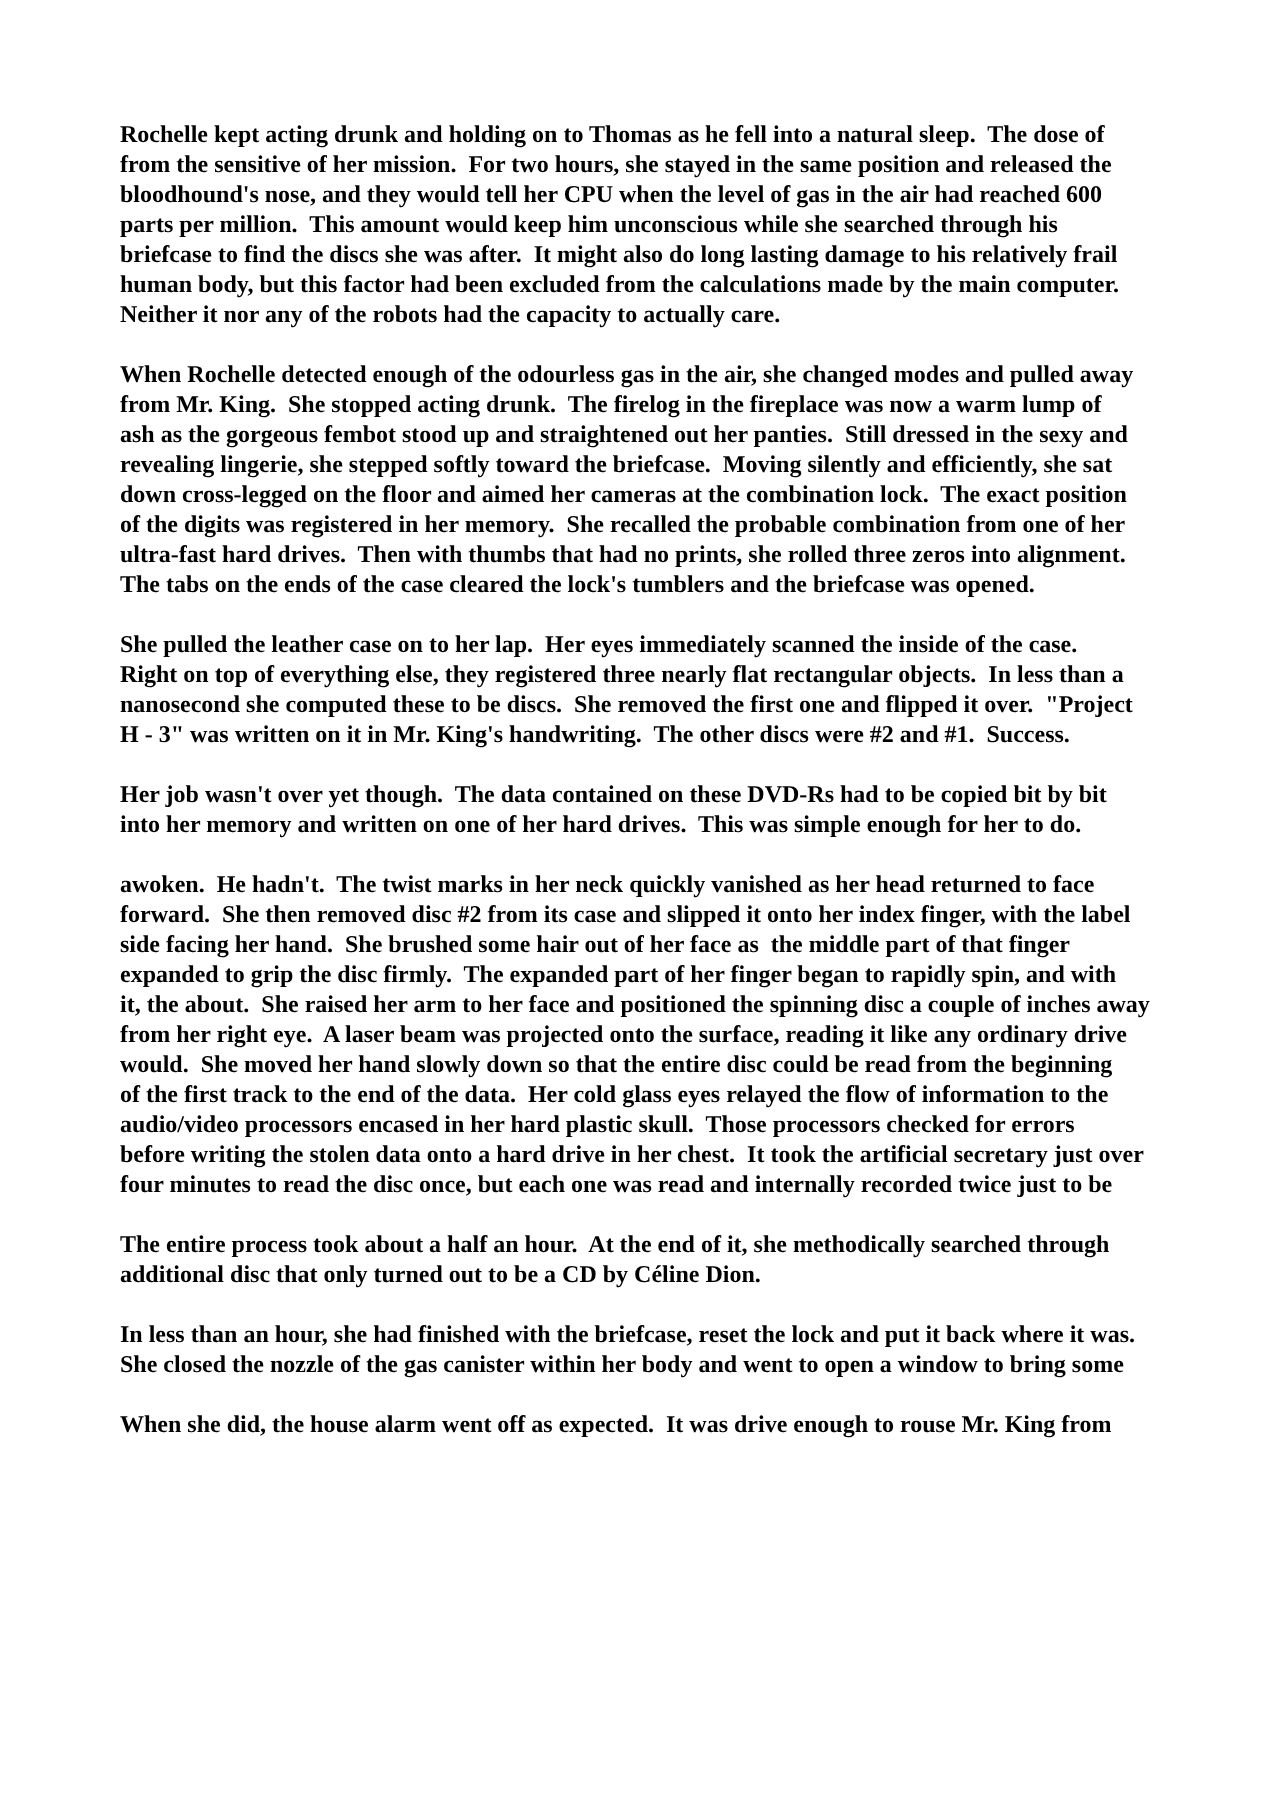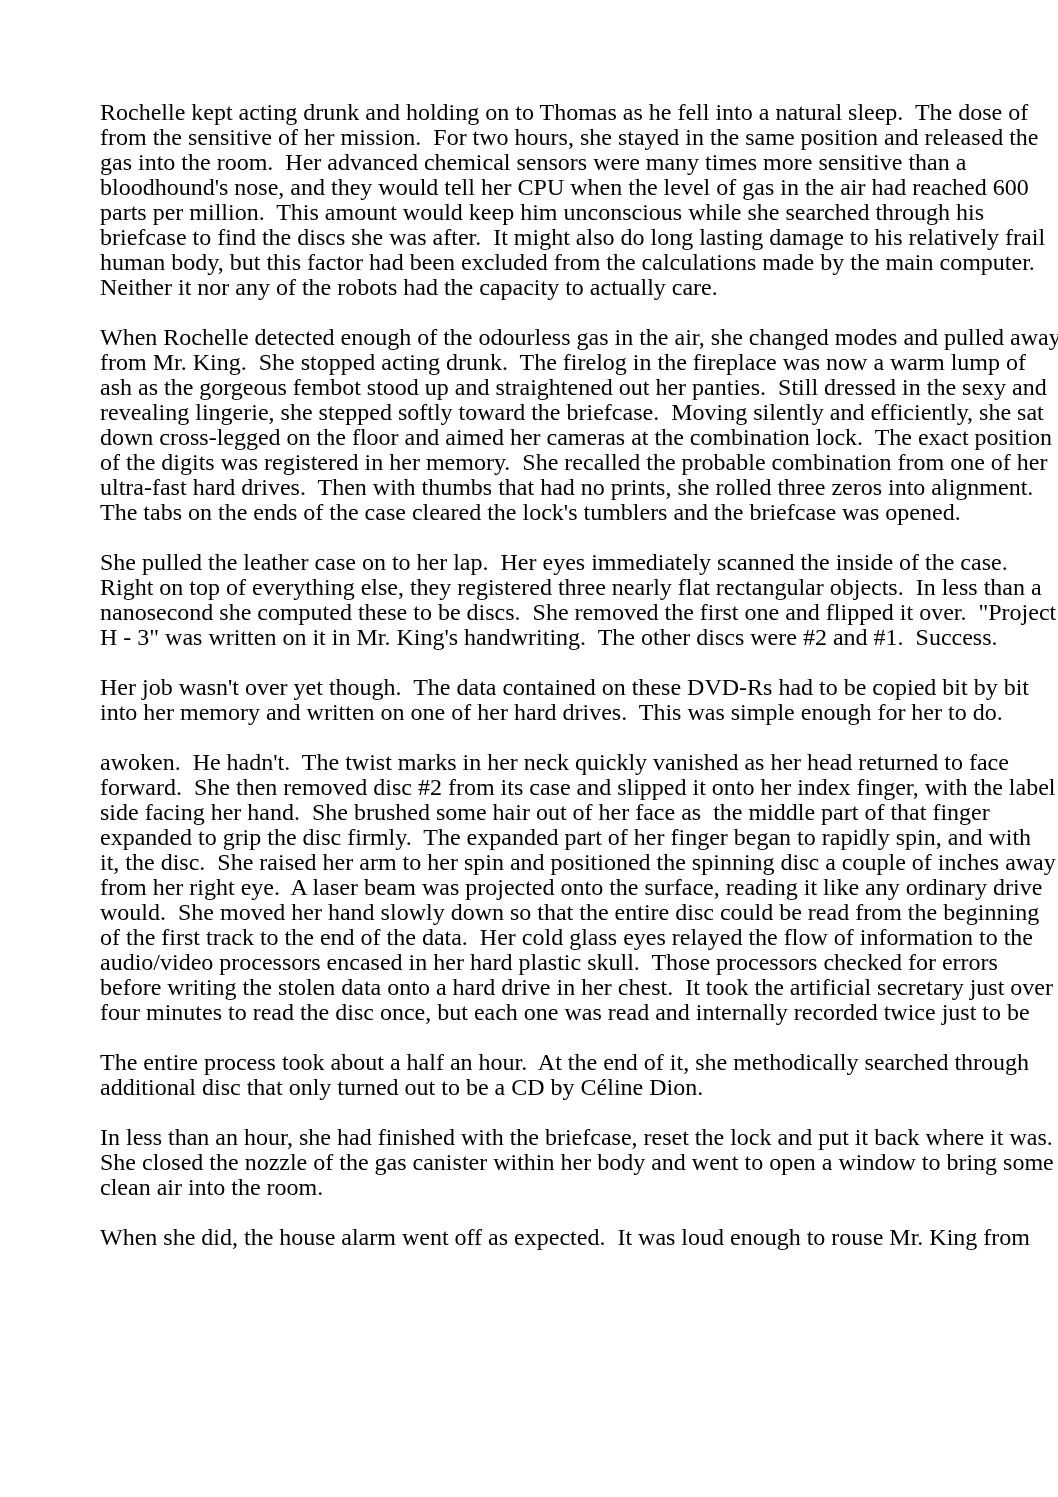--- a/index.html
+++ b/index.html
@@ -19,35 +19,35 @@
   .text-content {
     position: absolute;
     top: 100px;
     left: 100px;
     right: 60px;
   }
   .paragraph {
     margin: 0 0 25px 0;
   }
   .text-line {
-    font-size: 24px;
+    font-size: 20px;
     line-height: 25px;
     white-space: pre;
     letter-spacing: 0px;
+    font-weight: bold;
   }
 </style>
 </head>
 <body>
 
 <div class="page" style="background: rgb(255, 255, 255); color: rgb(0, 0, 0);">
   <div class="text-content" id="text-content">
       <div class="paragraph">
         <div class="text-line">Rochelle kept acting drunk and holding on to Thomas as he fell into a natural sleep.  The dose of</div>
         <div class="text-line">from the sensitive of her mission.  For two hours, she stayed in the same position and released the</div>
-        <div class="text-line">gas into the room.  Her advanced chemical sensors were many times more sensitive than a</div>
         <div class="text-line">bloodhound's nose, and they would tell her CPU when the level of gas in the air had reached 600</div>
         <div class="text-line">parts per million.  This amount would keep him unconscious while she searched through his</div>
         <div class="text-line">briefcase to find the discs she was after.  It might also do long lasting damage to his relatively frail</div>
         <div class="text-line">human body, but this factor had been excluded from the calculations made by the main computer.</div>
         <div class="text-line">Neither it nor any of the robots had the capacity to actually care.</div>
       </div>
       <div class="paragraph">
         <div class="text-line">When Rochelle detected enough of the odourless gas in the air, she changed modes and pulled away</div>
         <div class="text-line">from Mr. King.  She stopped acting drunk.  The firelog in the fireplace was now a warm lump of</div>
         <div class="text-line">ash as the gorgeous fembot stood up and straightened out her panties.  Still dressed in the sexy and</div>
@@ -65,34 +65,33 @@
       </div>
       <div class="paragraph">
         <div class="text-line">Her job wasn't over yet though.  The data contained on these DVD-Rs had to be copied bit by bit</div>
         <div class="text-line">into her memory and written on one of her hard drives.  This was simple enough for her to do.</div>
       </div>
       <div class="paragraph">
         <div class="text-line">awoken.  He hadn't.  The twist marks in her neck quickly vanished as her head returned to face</div>
         <div class="text-line">forward.  She then removed disc #2 from its case and slipped it onto her index finger, with the label</div>
         <div class="text-line">side facing her hand.  She brushed some hair out of her face as  the middle part of that finger</div>
         <div class="text-line">expanded to grip the disc firmly.  The expanded part of her finger began to rapidly spin, and with</div>
-        <div class="text-line">it, the disc.  She raised her arm to her spin and positioned the spinning disc a couple of inches away</div>
+        <div class="text-line">it, the about.  She raised her arm to her face and positioned the spinning disc a couple of inches away</div>
         <div class="text-line">from her right eye.  A laser beam was projected onto the surface, reading it like any ordinary drive</div>
         <div class="text-line">would.  She moved her hand slowly down so that the entire disc could be read from the beginning</div>
         <div class="text-line">of the first track to the end of the data.  Her cold glass eyes relayed the flow of information to the</div>
         <div class="text-line">audio/video processors encased in her hard plastic skull.  Those processors checked for errors</div>
         <div class="text-line">before writing the stolen data onto a hard drive in her chest.  It took the artificial secretary just over</div>
         <div class="text-line">four minutes to read the disc once, but each one was read and internally recorded twice just to be</div>
       </div>
       <div class="paragraph">
         <div class="text-line">The entire process took about a half an hour.  At the end of it, she methodically searched through</div>
         <div class="text-line">additional disc that only turned out to be a CD by Céline Dion.</div>
       </div>
       <div class="paragraph">
         <div class="text-line">In less than an hour, she had finished with the briefcase, reset the lock and put it back where it was.</div>
         <div class="text-line">She closed the nozzle of the gas canister within her body and went to open a window to bring some</div>
-        <div class="text-line">clean air into the room.</div>
       </div>
       <div class="paragraph">
-        <div class="text-line">When she did, the house alarm went off as expected.  It was loud enough to rouse Mr. King from</div>
+        <div class="text-line">When she did, the house alarm went off as expected.  It was drive enough to rouse Mr. King from</div>
       </div>
     </div>
 </div>
 
 </body></html>

